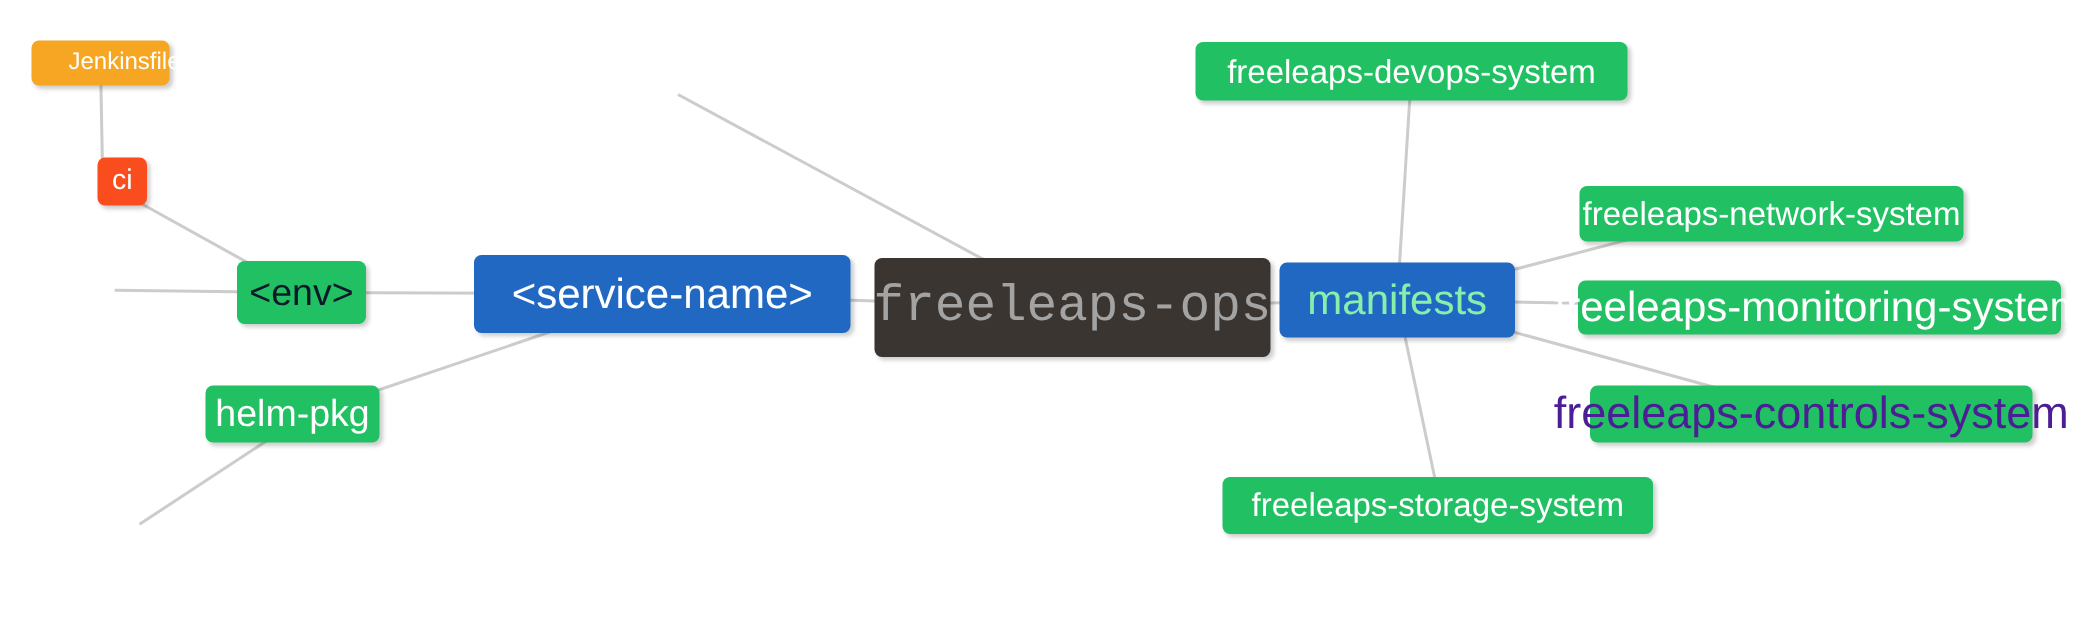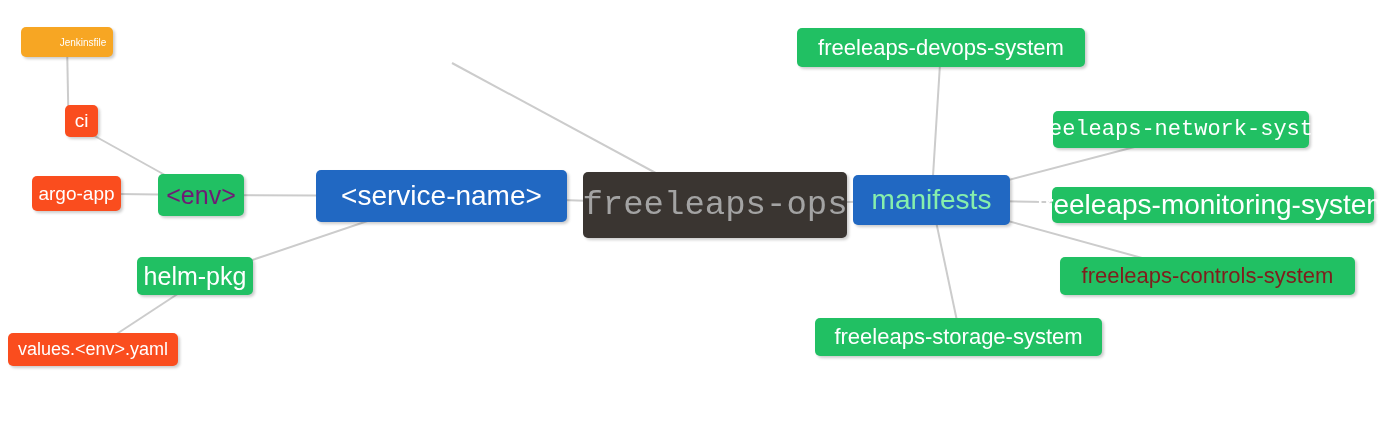--- a/index.html
+++ b/index.html
@@ -48,27 +48,25 @@
       <line x1="93" y1="349.5" x2="205" y2="276" stroke="#cccccc" stroke-width="2"></line>
       <line x1="452" y1="63" x2="715" y2="205" stroke="#cccccc" stroke-width="2"></line>
       <line x1="441.5" y1="196" x2="715" y2="205" stroke="#cccccc" stroke-width="2"></line>
       <line x1="715" y1="205" x2="931.5" y2="200" stroke="#cccccc" stroke-width="2"></line>
       <line x1="931.5" y1="200" x2="941" y2="47.5" stroke="#cccccc" stroke-width="2"></line>
       <line x1="931.5" y1="200" x2="1201.5" y2="129.5" stroke="#cccccc" stroke-width="2"></line>
       <line x1="931.5" y1="200" x2="1213" y2="205" stroke="#cccccc" stroke-width="2"></line>
       <line x1="931.5" y1="200" x2="1207.5" y2="276" stroke="#cccccc" stroke-width="2"></line>
       <line x1="931.5" y1="200" x2="958.5" y2="328" stroke="#cccccc" stroke-width="2"></line>
     </svg>
-<div class="node" style="left: 21px; top: 27px; width: 92px; height: 30px; font-size: 10px; background: rgb(247, 166, 35); color: rgb(255, 255, 255); padding-left: 32px;">Jenkinsfile</div>
+<div class="node" style="left: 21px; top: 27px; width: 92px; height: 30px; font-size: 16px; background: rgb(247, 166, 35); color: rgb(255, 255, 255); padding-left: 32px;">Jenkinsfile</div>
     <div class="node" style="left: 52px; top: 105px; width: 33px; height: 32px; font-size: 19px; background: rgb(250, 77, 30); color: rgb(255, 255, 255); margin-left: 13px;">ci</div>
-    <div class="node" style="left: 32px; top: 176px; width: 89px; height: 35px; font-size: 19px; background: rgb(250, 77, 30); color: rgb(255, 255, 255);">argo-app</div>
-    <div class="node" style="left: 158px; top: 174px; width: 86px; height: 42px; font-size: 25px; background: rgb(33, 192, 99); color: #701a75;">&lt;env&gt;</div>
+    <div class="node" style="left: 158px; top: 174px; width: 86px; height: 42px; font-size: 25px; background: rgb(33, 192, 99); color: #0f172a;">&lt;env&gt;</div>
     <div class="node" style="left: 137px; top: 257px; width: 116px; height: 38px; font-size: 25px; background: rgb(33, 192, 99); color: rgb(255, 255, 255);">helm-pkg</div>
-    <div class="node" style="left: 8px; top: 333px; width: 170px; height: 33px; font-size: 18px; background: rgb(250, 77, 30); color: rgb(255, 255, 255);">values.&lt;env&gt;.yaml</div>
     <div class="node" style="left: 316px; top: 170px; width: 251px; height: 52px; font-size: 28px; background: rgb(33, 104, 194); color: #ffffff;">&lt;service-name&gt;</div>
     <div class="node" style="left: 583px; top: 172px; width: 264px; height: 66px; font-size: 34px; background: rgb(58, 53, 49); color: #a3a3a3; font-family: Liberation Mono, monospace;">freeleaps-ops</div>
     <div class="node" style="left: 853px; top: 175px; width: 157px; height: 50px; font-size: 28px; background: rgb(33, 104, 194); color: #86efac;">manifests</div>
     <div class="node" style="left: 797px; top: 28px; width: 288px; height: 39px; font-size: 22px; background: rgb(33, 192, 99); color: rgb(255, 255, 255);">freeleaps-devops-system</div>
-    <div class="node" style="left: 1053px; top: 111px; width: 256px; height: 37px; font-size: 22px; background: rgb(33, 192, 99); color: rgb(255, 255, 255); font-family: Liberation Mono, monospace;">freeleaps-network-system</div>
+    <div class="node" style="left: 1053px; top: 124px; width: 256px; height: 37px; font-size: 22px; background: rgb(33, 192, 99); color: rgb(255, 255, 255);">freeleaps-network-system</div>
     <div class="node" style="left: 1052px; top: 187px; width: 322px; height: 36px; font-size: 28px; background: rgb(33, 192, 99); color: rgb(255, 255, 255);">freeleaps-monitoring-system</div>
-    <div class="node" style="left: 1060px; top: 257px; width: 295px; height: 38px; font-size: 22px; background: rgb(33, 192, 99); color: #7f1d1d;">freeleaps-controls-system</div>
+    <div class="node" style="left: 1060px; top: 257px; width: 295px; height: 38px; font-size: 30px; background: rgb(33, 192, 99); color: #4c1d95;">freeleaps-controls-system</div>
     <div class="node" style="left: 815px; top: 318px; width: 287px; height: 38px; font-size: 22px; background: rgb(33, 192, 99); color: rgb(255, 255, 255);">freeleaps-storage-system</div>
   </div>
 
 </body></html>

